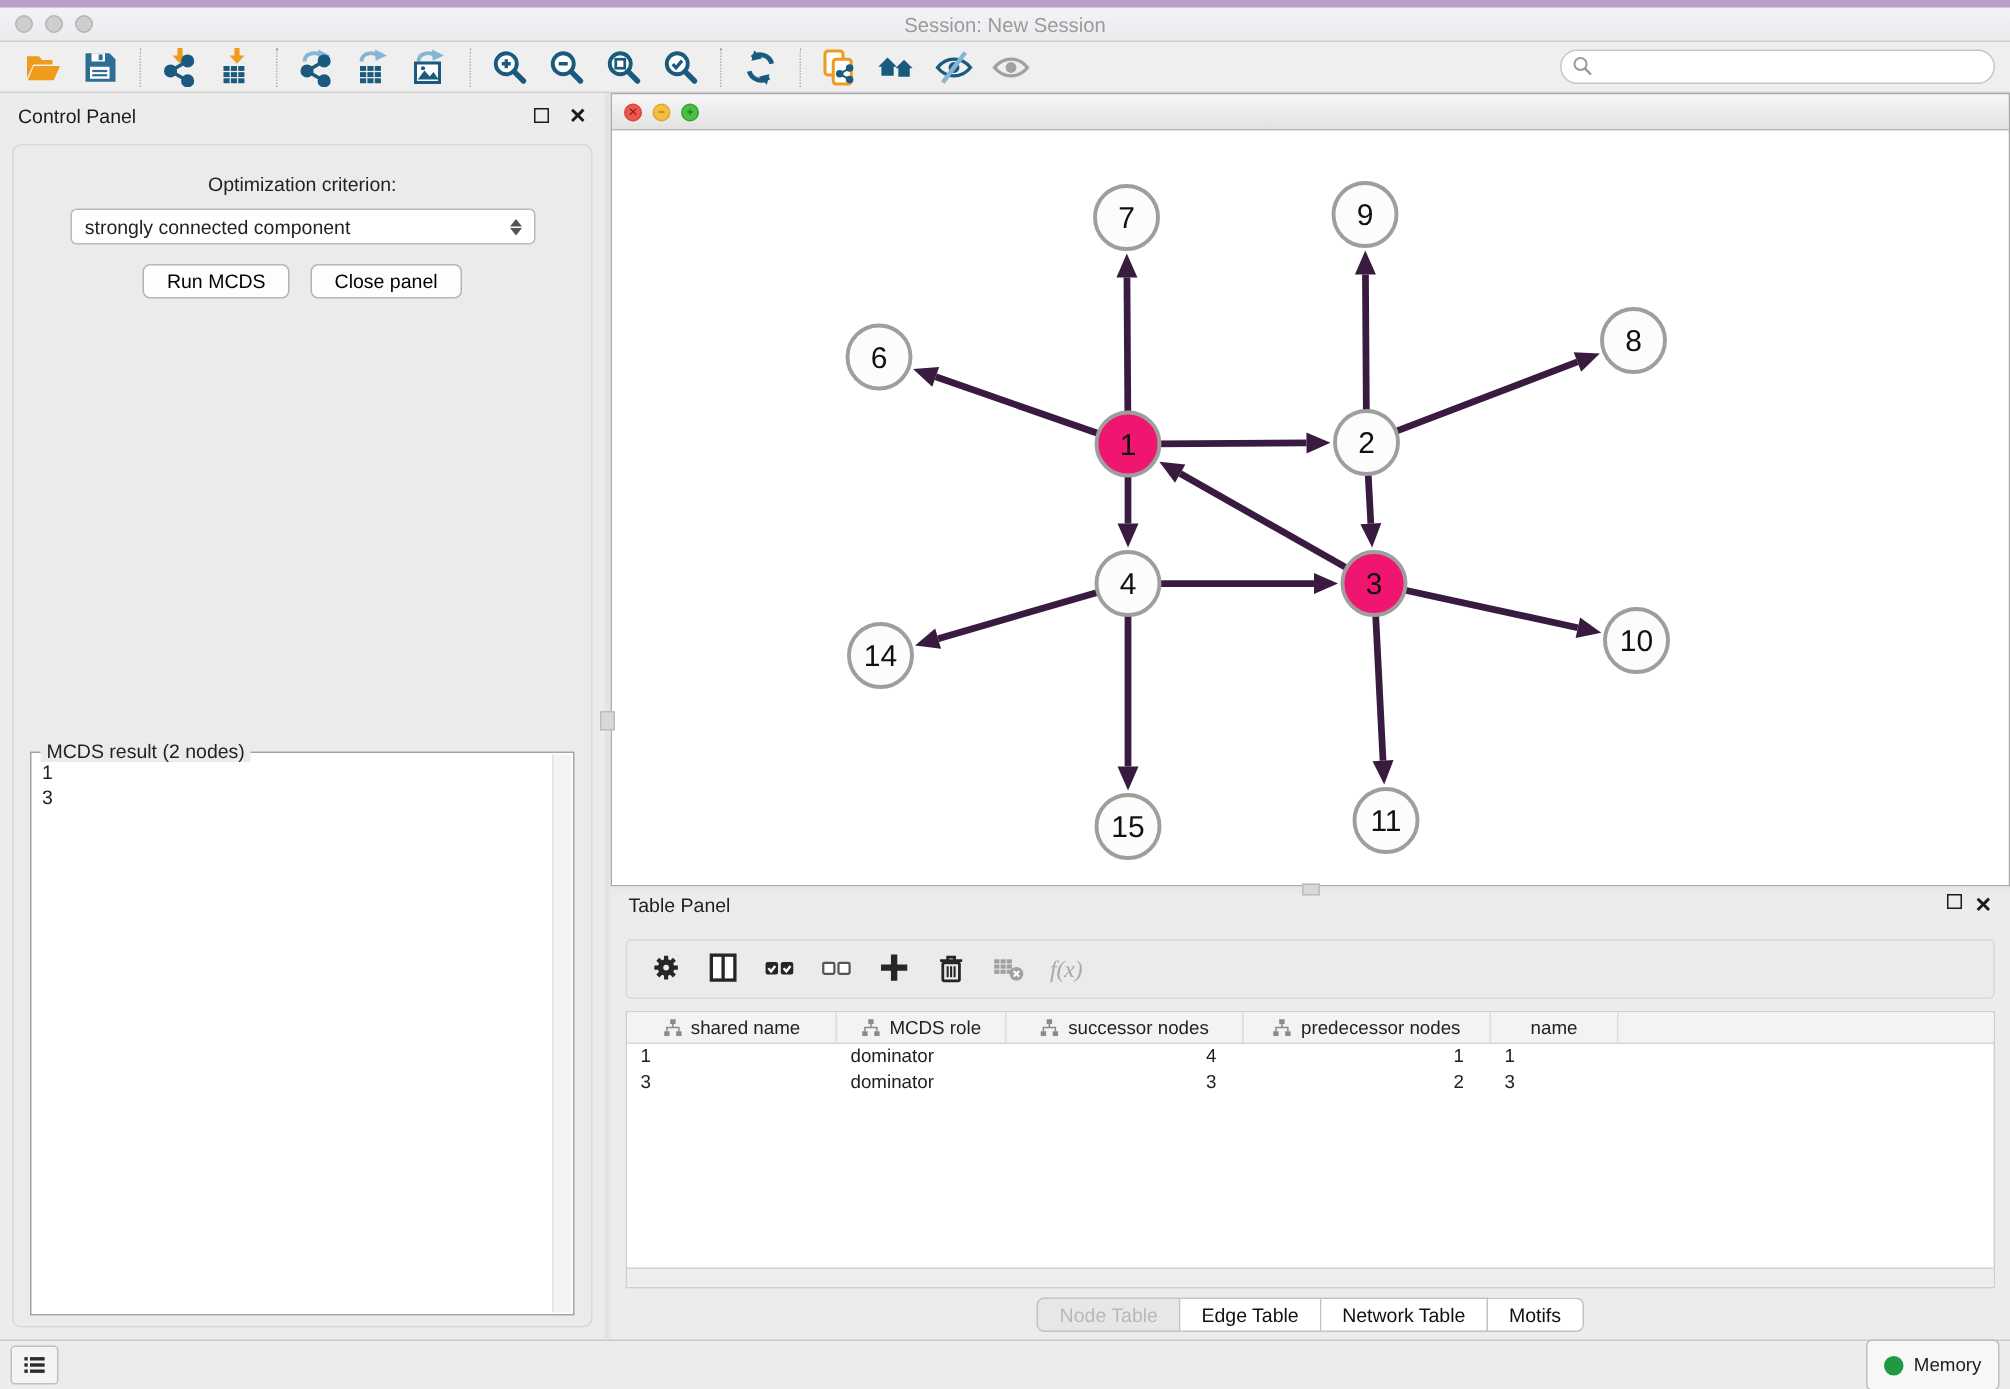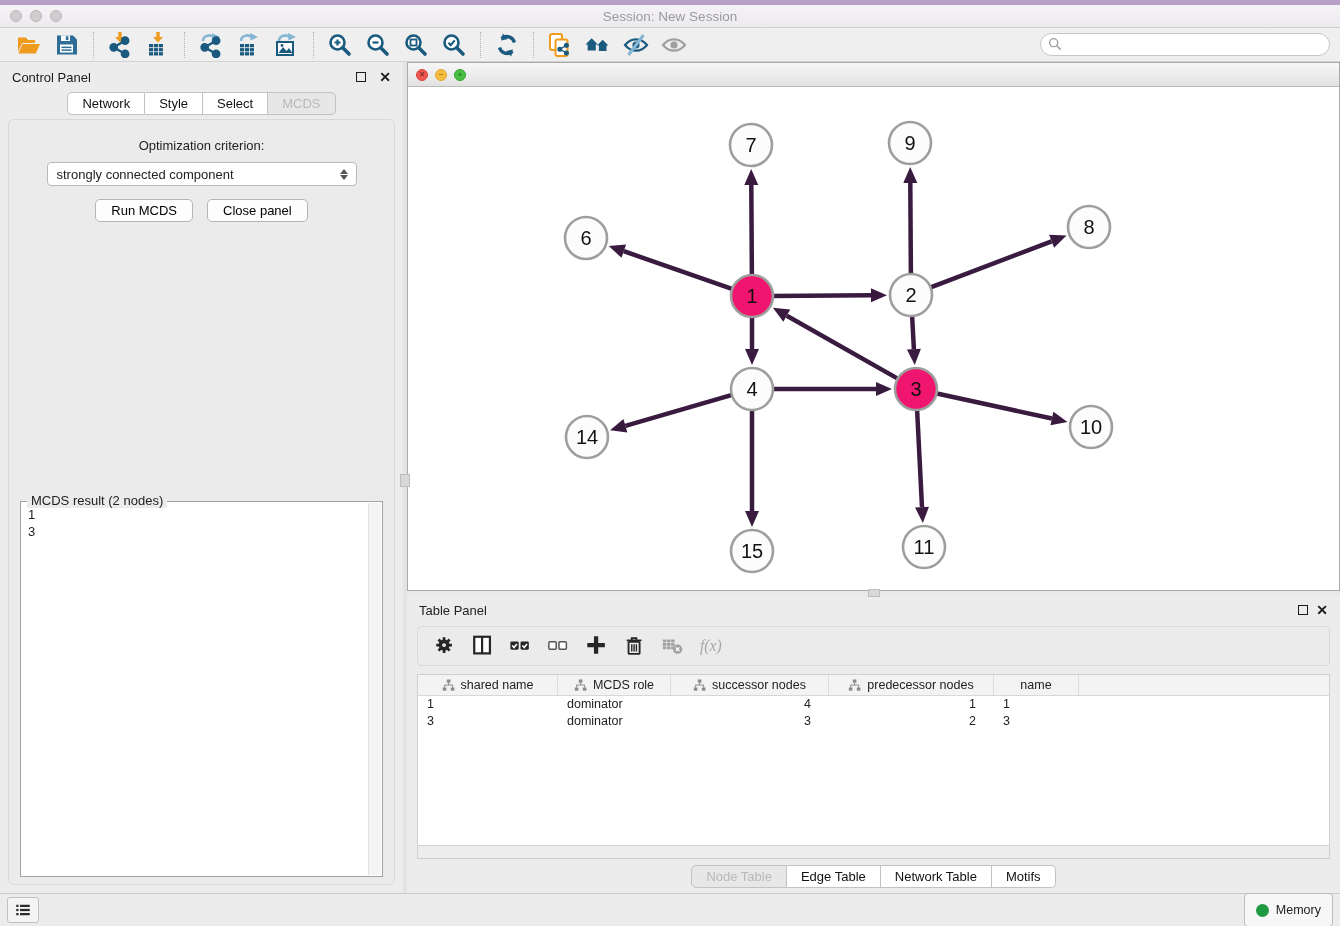--- a/index.html
+++ b/index.html
@@ -66,21 +66,21 @@
   .net-window { height:529px; flex:0 0 529px; border:1px solid #a9a9a9; background:#fff; display:flex; flex-direction:column; }
   .net-titlebar { height:24px; flex:0 0 24px; background:linear-gradient(#f7f7f7,#e2e2e2); border-bottom:1px solid #bcbcbc; position:relative; }
   .net-lights { position:absolute; left:8px; top:6px; display:flex; gap:7px; }
   .net-title { position:absolute; left:0; right:0; top:4px; text-align:center; font-size:13px; color:#333; }
   .net-canvas { flex:1; width:100%; background:#fff; }
   .h-divider { height:5px; flex:0 0 5px; background:#e9e9e9; position:relative; }
   .h-divider .grip-h { position:absolute; left:50%; top:-2px; width:12px; height:8px; margin-left:-6px; background:#d8d8d8; border:1px solid #bdbdbd; }
 
   
   .table-panel { flex:1; background:#ececec; display:flex; flex-direction:column; min-height:0; }
-  .tp-header { height:28px; display:flex; align-items:center; padding:0 12px; gap:8px; }
+  .tp-header { height:28px; display:flex; padding:0 12px; gap:8px; }
   .tp-toolbar { height:40px; margin:2px 10px 0 10px; background:#ebebeb; border:1px solid #d9d9d9; border-radius:4px; display:flex; align-items:center; gap:4px; padding-left:10px; }
   .tp-toolbar .tbtn { width:34px; height:32px; }
   .tp-toolbar .tbtn svg { width:24px; height:24px; }
   .tp-table { flex:1; margin:8px 10px 0 10px; background:#fff; border:1px solid #cfcfcf; display:flex; flex-direction:column; min-height:0; }
   .th-row { height:21px; flex:0 0 21px; background:#f3f3f3; border-bottom:1px solid #d8d8d8; display:flex; }
   .th-cell { display:flex; align-items:center; justify-content:center; gap:6px; border-right:1px solid #dcdcdc; font-size:12.5px; color:#222; }
   .th-cell svg { width:13px; height:13px; flex:0 0 13px; }
   .tr-row { height:17px; display:flex; font-size:12.5px; }
   .tr-cell { overflow:hidden; white-space:nowrap; padding-top:1px; }
   .tr-cell.left { text-align:left; padding-left:9px; }
@@ -285,26 +285,20 @@
 
   <div class="main">
 
     <div class="control-panel">
       <div class="cp-header">
         <span class="ph-title">Control Panel</span>
         <span class="ph-spacer"></span>
         <span class="float-ic"></span>
         <span class="close-ic">✕</span>
       </div>
-      <div class="cp-tabs" id="cp-tabs">
-          <div class="tab">Network</div>
-          <div class="tab">Style</div>
-          <div class="tab">Select</div>
-          <div class="tab active">MCDS</div>
-        </div>
       <div class="cp-body">
         <div class="opt-label">Optimization criterion:</div>
         <div class="select">
           <span class="sel-val">strongly connected component</span>
           <span class="chev">
               <i class="up"></i>
               <i class="dn"></i>
             </span>
         </div>
         <div class="btn-row">

